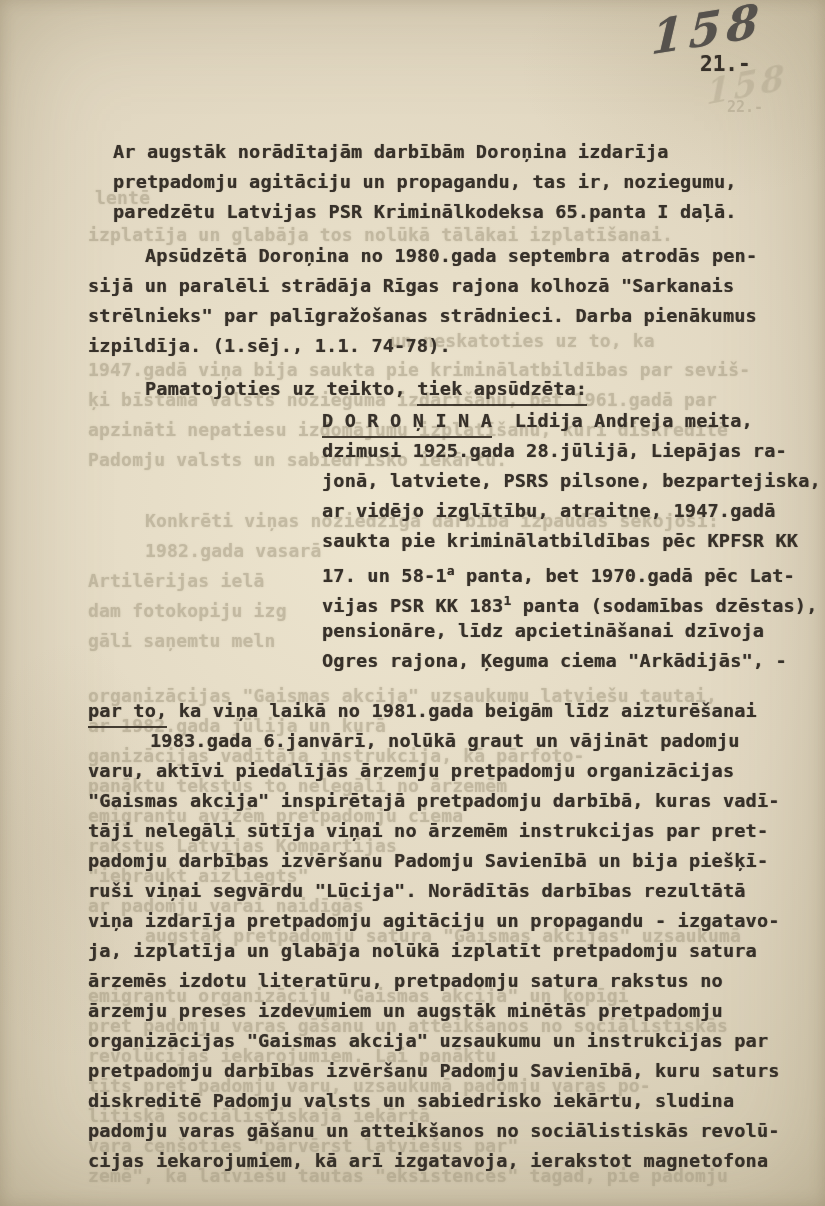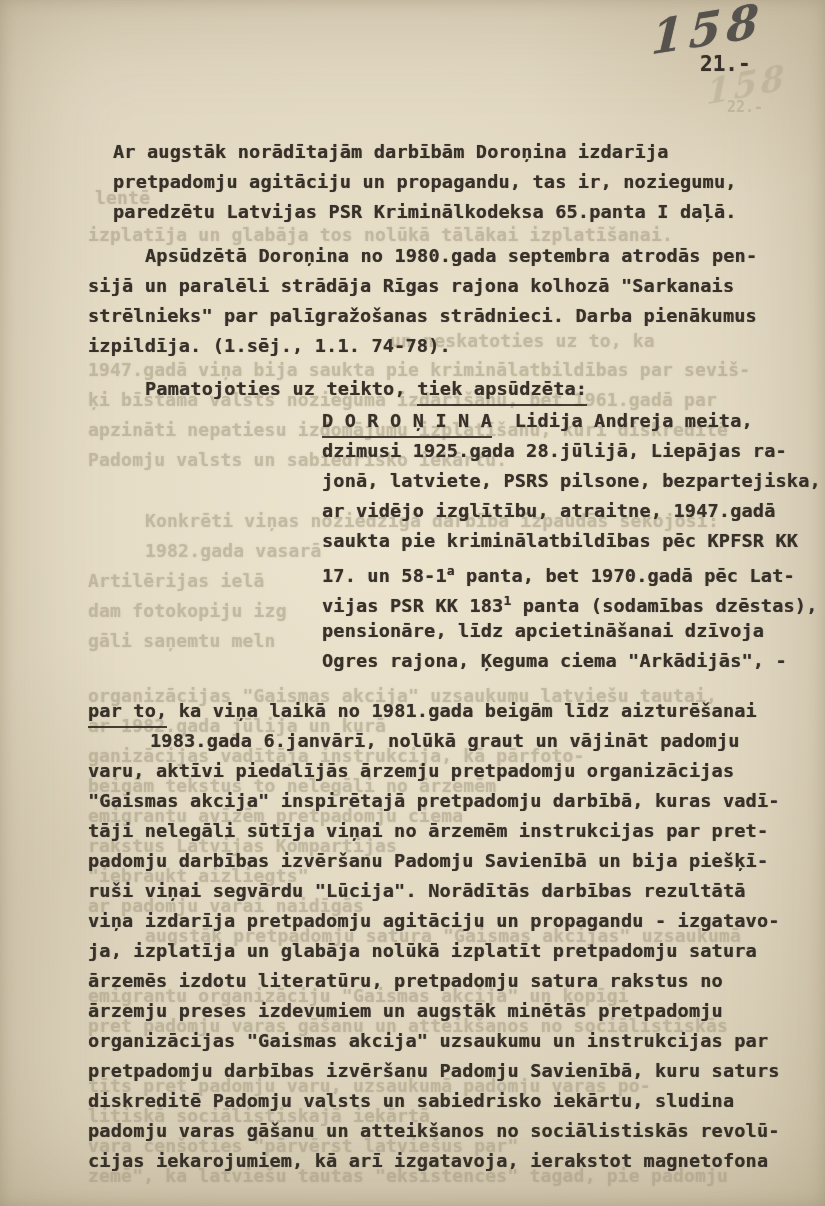--- a/index.html
+++ b/index.html
@@ -85,28 +85,29 @@
       <div class="gline" style="left: 88px; top: 417px;">apzināti nepatiesu izdomājumu izplatīšanu, kuri diskreditē</div>
       <div class="gline" style="left: 88px; top: 447px;">Padomju valsts un sabiedrisko iekārtu.</div>
       <div class="gline" style="left: 145px; top: 508px;">Konkrēti viņas noziedzīgā darbība izpaudās sekojoši:</div>
       <div class="gline" style="left: 145px; top: 538px;">1982.gada vasarā</div>
       <div class="gline" style="left: 88px; top: 568px;">Artilērijas ielā</div>
       <div class="gline" style="left: 88px; top: 598px;">dam fotokopiju izg</div>
       <div class="gline" style="left: 88px; top: 628px;">gāli saņemtu meln</div>
       <div class="gline" style="left: 88px; top: 683px;">organizācijas "Gaismas akcija" uzsaukumu latviešu tautai,</div>
       <div class="gline" style="left: 88px; top: 713px;">ar 1982.gada jūlija un kurā</div>
       <div class="gline" style="left: 88px; top: 743px;">ganizācijas vadītāja instrukcija, kā pārfoto-</div>
-      <div class="gline" style="left: 88px; top: 773px;">beigām tekstus to nelegāli no ārzemēm</div>
+      <div class="gline" style="left: 88px; top: 773px;">panāktu tekstus to nelegāli no ārzemēm</div>
       <div class="gline" style="left: 88px; top: 803px;">emigrantu avīzēm pretpadomju ciema</div>
       <div class="gline" style="left: 88px; top: 833px;">rakstus Latvijas Kompartijas</div>
       <div class="gline" style="left: 88px; top: 863px;">"iebraukt aizliegts"</div>
       <div class="gline" style="left: 88px; top: 893px;">ar padomju varai naidīgās</div>
       <div class="gline" style="left: 145px; top: 923px;">augstāk pretpadomju satura "Gaismas akcijas" uzsaukumā</div>
       <div class="gline" style="left: 88px; top: 983px;">emigrantu organizāciju "Gaismas akcija" un kopīgi</div>
       <div class="gline" style="left: 88px; top: 1013px;">pret padomju varas gāšanu un atteikšanos no sociālistiskās</div>
+      <div class="gline" style="left: 88px; top: 1043px;">revolūcijas iekarojumiem. Lai panāktu</div>
       <div class="gline" style="left: 88px; top: 1073px;">tīts pret padomju varu, uzsaukumā padomju varas po-</div>
       <div class="gline" style="left: 88px; top: 1103px;">litiskā sociālistiskajā iekārtā</div>
       <div class="gline" style="left: 88px; top: 1133px;">vara cenšoties "pārvērst latviešus par"</div>
       <div class="gline" style="left: 88px; top: 1163px;">zemē", ka latviešu tautas "eksistences" tagad, pie padomju</div>
     </div>
 
   <div class="ghost-scribble">158</div>
   <div class="ghost-pageno">22.-</div>
 
   <div class="handwritten">158</div>

